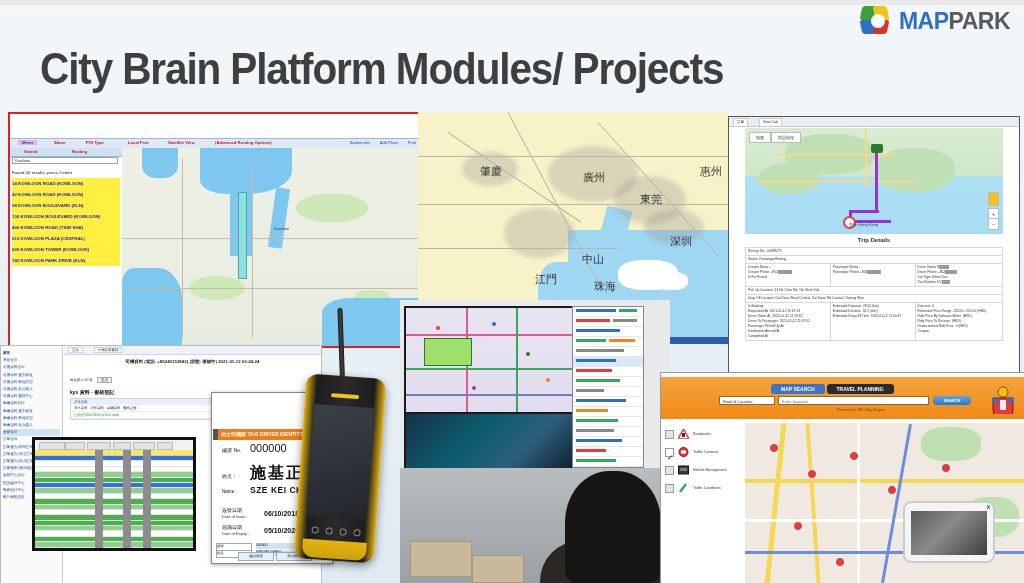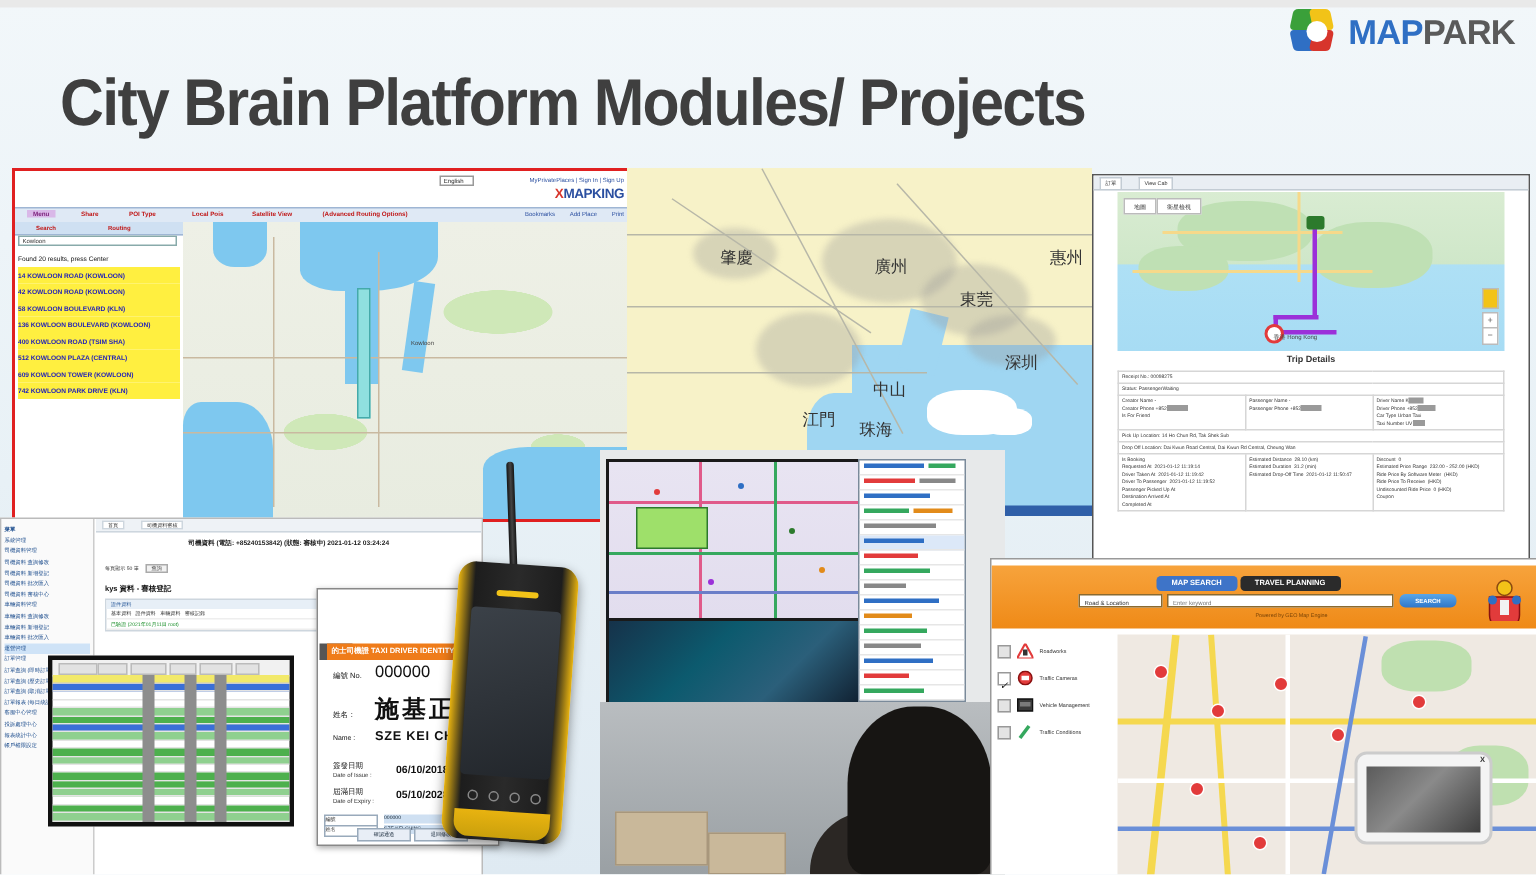--- a/index.html
+++ b/index.html
@@ -198,25 +198,20 @@
         <span class="c"></span>
     </div>
     <div class="txt">
       <span class="a">MAP</span><span class="b2">PARK</span>
     </div>
   </div>
 
   <div class="title">City Brain Platform Modules/ Projects</div>
 
   <div class="panel" id="mk">
-    <div class="mkhead">
-      <div class="lang">English</div>
-      <div class="hlinks">MyPrivatePlaces | Sign In | Sign Up</div>
-      <div class="mklogo"><span class="x">X</span><span>MAPKING</span></div>
-    </div>
     <div class="tabs">
       <span class="tab sel" style="left:8px">Menu</span>
       <span class="tab" style="left:44px">Share</span>
       <span class="tab" style="left:76px">POI Type</span>
       <span class="tab" style="left:118px">Local Pois</span>
       <span class="tab" style="left:158px">Satellite View</span>
       <span class="tab" style="left:205px">(Advanced Routing Options)</span>
       <span class="tabR" style="right:52px">Bookmarks</span>
       <span class="tabR" style="right:24px">Add Place</span>
       <span class="tabR" style="right:6px">Print</span>
@@ -270,21 +265,21 @@
     <div class="rd" style="left:30px;top:20px;width:160px;transform:rotate(34deg)"></div>
     <div class="hk" style="left:200px;top:148px;width:60px;height:30px"></div>
     <div class="hk" style="left:236px;top:160px;width:34px;height:18px"></div>
     <div class="city" style="left:62px;top:52px">肇慶</div>
     <div class="city" style="left:165px;top:58px">廣州</div>
     <div class="city" style="left:222px;top:80px">東莞</div>
     <div class="city" style="left:282px;top:52px">惠州</div>
     <div class="city" style="left:252px;top:122px">深圳</div>
     <div class="city" style="left:164px;top:140px">中山</div>
     <div class="city" style="left:117px;top:160px">江門</div>
-    <div class="city" style="left:155px;top:167px">珠海</div>
+    <div class="city" style="left:176px;top:167px">珠海</div>
     <div class="btmbar"></div>
   </div>
 
   <div class="panel" id="trip">
     <div class="brow">
       <span class="btab" style="left:4px">訂單</span>
       <span class="btab" style="left:30px">View Cab</span>
     </div>
     <div class="gmap">
       <div class="gpark" style="left:40px;top:6px;width:90px;height:40px"></div>

